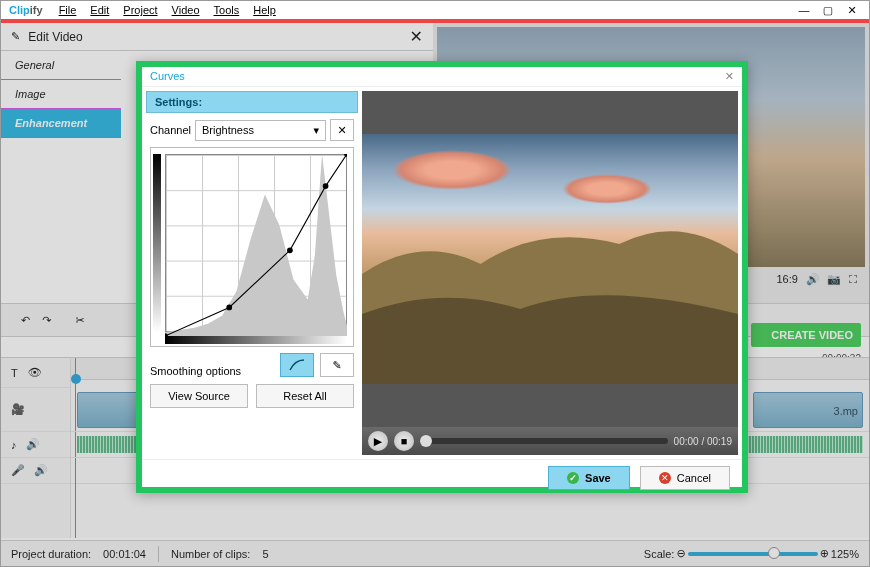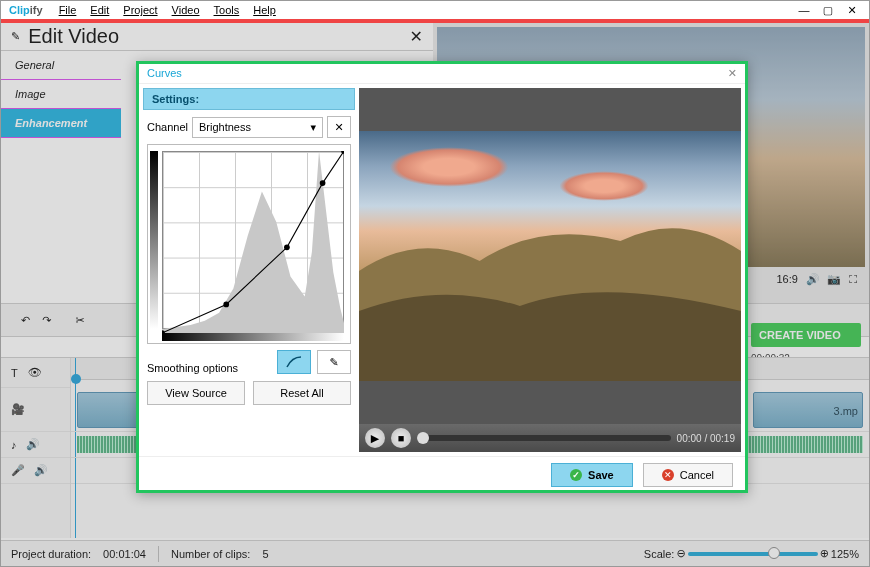--- a/index.html
+++ b/index.html
@@ -24,21 +24,21 @@
 
 .preview { width: 436px; padding: 4px; background: #e8e8e8; position: relative; }
 .pv-img { width: 428px; height: 240px; background: linear-gradient(180deg,#8aa3b8 0%,#b4c7d6 30%,#d5b690 55%,#7a6a45 100%); position:relative; overflow:hidden;}
 .pv-ctrl { height: 24px; display: flex; align-items: center; gap: 8px; padding: 2px 8px; }
 
 
 .undoredo { height: 34px; display: flex; align-items: center; gap: 12px; padding: 0 20px; border-top: 1px solid #ccc; border-bottom: 1px solid #ccc; }
 .undoredo.bg { background: #f2f2f2; }
 
 
-.rightbtns { position:absolute; right:8px; top:318px; width:110px; text-align:left;}
+.rightbtns { position:absolute; right:8px; top:318px; width:110px; text-align:right;}
 .createbtn { background:#34c84a; color:#fff; font-weight:bold; padding:6px 8px; border-radius:2px; cursor:pointer; margin-top:4px;}
 .timecode { font-size:10px; margin-top:6px; color:#333;}
 
 
 .timeline { position: absolute; bottom: 28px; left: 0; right: 0; top: 356px; border-top: 1px solid #ccc; background: #fafafa; }
 .tl-left { width: 70px; position:absolute; top:0; bottom:0; left:0; border-right:1px solid #ddd; background:#f4f4f4; }
 .tl-toolcell { height: 30px; display:flex; gap:10px; align-items:center; padding:0 10px; border-bottom:1px solid #e5e5e5;}
 .tl-body { position:absolute; left:70px; right:0; top:0; bottom:0; }
 .tl-ruler { height:22px; background:#eee; border-bottom:1px solid #ccc; position:relative;}
 .tl-playhead { position:absolute; top:0; bottom:0; left:4px; width:0; border-left:1px solid #1a9ed8;}
@@ -53,21 +53,21 @@
 .statusbar { position:absolute; bottom:0; left:0; right:0; height:26px; background:#f3f3f3; border-top:1px solid #ccc; display:flex; align-items:center; padding:0 10px; gap:12px; }
 .statusbar .sep{border-left:1px solid #bbb;height:16px;}
 .scale{margin-left:auto;display:flex;align-items:center;gap:2px;}
 .slider{width:130px;height:4px;background:#19a6d6;position:relative;border-radius:2px;}
 .slider .thumb{position:absolute;top:-5px;width:12px;height:12px;border-radius:50%;background:#fff;border:1px solid #888;}
 
 
 .scrim { position:absolute; inset:22px 0 0 0; background:rgba(120,120,120,0.25); }
 
 
-.dialog { position:absolute; top:60px; left:135px; width:612px; height:432px; background:#fff; border:3px solid #22c55e; box-shadow:0 2px 12px rgba(0,0,0,0.3); }
+.dialog { position:absolute; top:60px; left:135px; width:612px; height:432px; background:#fff; border:6px solid #22c55e; box-shadow:0 2px 12px rgba(0,0,0,0.3); }
 .dlg-title { height:20px; background:#fff; color:#19a6d6; padding:3px 8px; border-bottom:1px solid #eee; display:flex; }
 .dlg-title .x { margin-left:auto; color:#888; cursor:pointer;}
 .dlg-body { display:flex; padding:4px; gap:4px; height:372px; }
 .dlg-left { width:212px; display:flex; flex-direction:column; gap:6px; }
 .settingshdr { background:#8dd6ef; color:#07506e; font-weight:bold; padding:4px 8px; border:1px solid #6abcd9;}
 .channel-row{display:flex;align-items:center;gap:4px;padding:0 4px;}
 .channel-sel{flex:1;border:1px solid #bbb;padding:3px 6px;display:flex;align-items:center;justify-content:space-between;cursor:pointer;}
 .iconbtn{width:24px;height:22px;border:1px solid #bbb;display:flex;align-items:center;justify-content:center;cursor:pointer;}
 .curvebox{margin:0 4px;border:1px solid #bbb;height:200px;position:relative;background:#fff;}
 .grid{position:absolute;inset:6px 6px 14px 14px;background:linear-gradient(#ccc 1px,transparent 1px) 0 0/100% 20%,linear-gradient(90deg,#ccc 1px,transparent 1px) 0 0/20% 100%;border:1px solid #888;}
@@ -114,21 +114,21 @@
     <div class="winbtn">—</div>
     <div class="winbtn">▢</div>
     <div class="winbtn">✕</div>
   </div>
 </div>
 
 <div class="main">
   <div class="left">
     <div class="edit-header">
       <span>✎</span>
-      <span style="font-size:20px;">Edit Video</span>
+      <span style="font-size:12px;">Edit Video</span>
       <span class="x">✕</span>
     </div>
     <div style="display:flex;flex:1;">
       <div class="sidebar">
         <div class="side-item">General</div>
         <div class="side-item">Image</div>
         <div class="side-item sel">Enhancement</div>
       </div>
       <div style="flex:1;"></div>
     </div>

